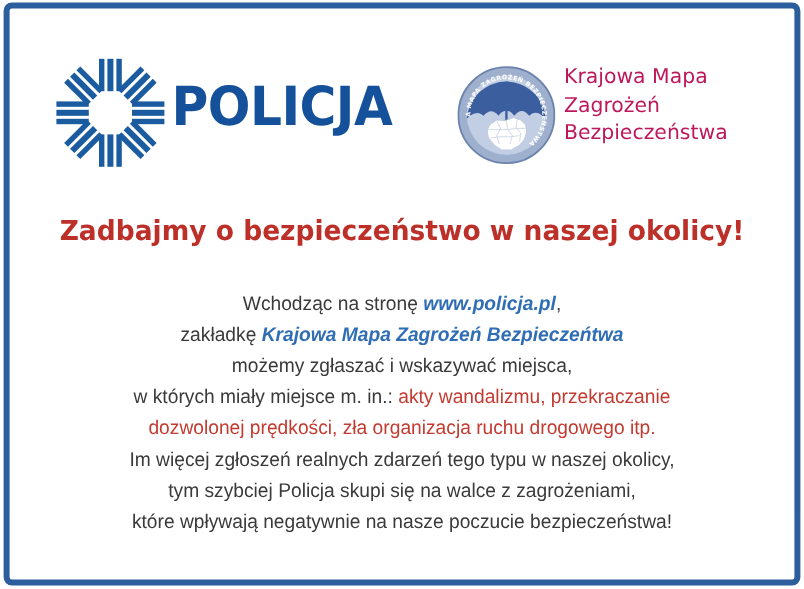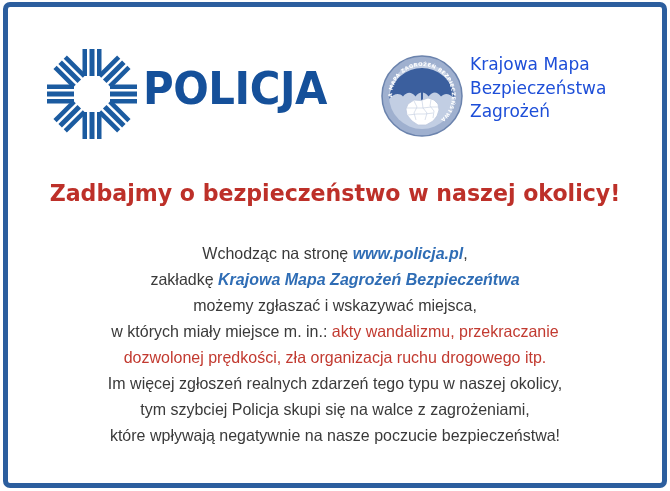--- a/index.html
+++ b/index.html
@@ -78,21 +78,21 @@
     top: 15px;
     width: 82px;
     height: 82px;
   }
   .kmzb-seal svg { display: block; }
 
   .kmzb-text {
     position: absolute;
     left: 470px;
     top: 13px;
-    color: #1d4ed8;
+    color: #be185d;
     font-family: "DejaVu Sans", sans-serif;
     font-size: 17px;
     line-height: 23.5px;
     white-space: nowrap;
   }
   .kmzb-text span { display: block; }
 
   
   .headline {
     position: absolute;
@@ -234,22 +234,22 @@
           </g>
 
           <text font-family="DejaVu Sans, sans-serif" font-size="5.1" font-weight="bold" fill="#ffffff" letter-spacing="0.45">
             <textPath href="#ringpath" startOffset="25%" text-anchor="middle">KRAJOWA MAPA ZAGROŻEŃ BEZPIECZEŃSTWA</textPath>
           </text>
         </svg>
       </div>
 
       <div class="kmzb-text">
         <span>Krajowa Mapa</span>
+        <span>Zagrożeń</span>
         <span>Bezpieczeństwa</span>
-        <span>Zagrożeń</span>
       </div>
     </div>
 
     <div class="headline">Zadbajmy o bezpieczeństwo w naszej okolicy!</div>
 
     <div class="body-copy">
 
       <span class="line"><span>Wchodząc na stronę </span><span class="em-blue">www.policja.pl</span><span>,</span></span>
 
       <span class="line"><span>zakładkę </span><span class="em-blue">Krajowa Mapa Zagrożeń Bezpieczeńtwa</span></span>

